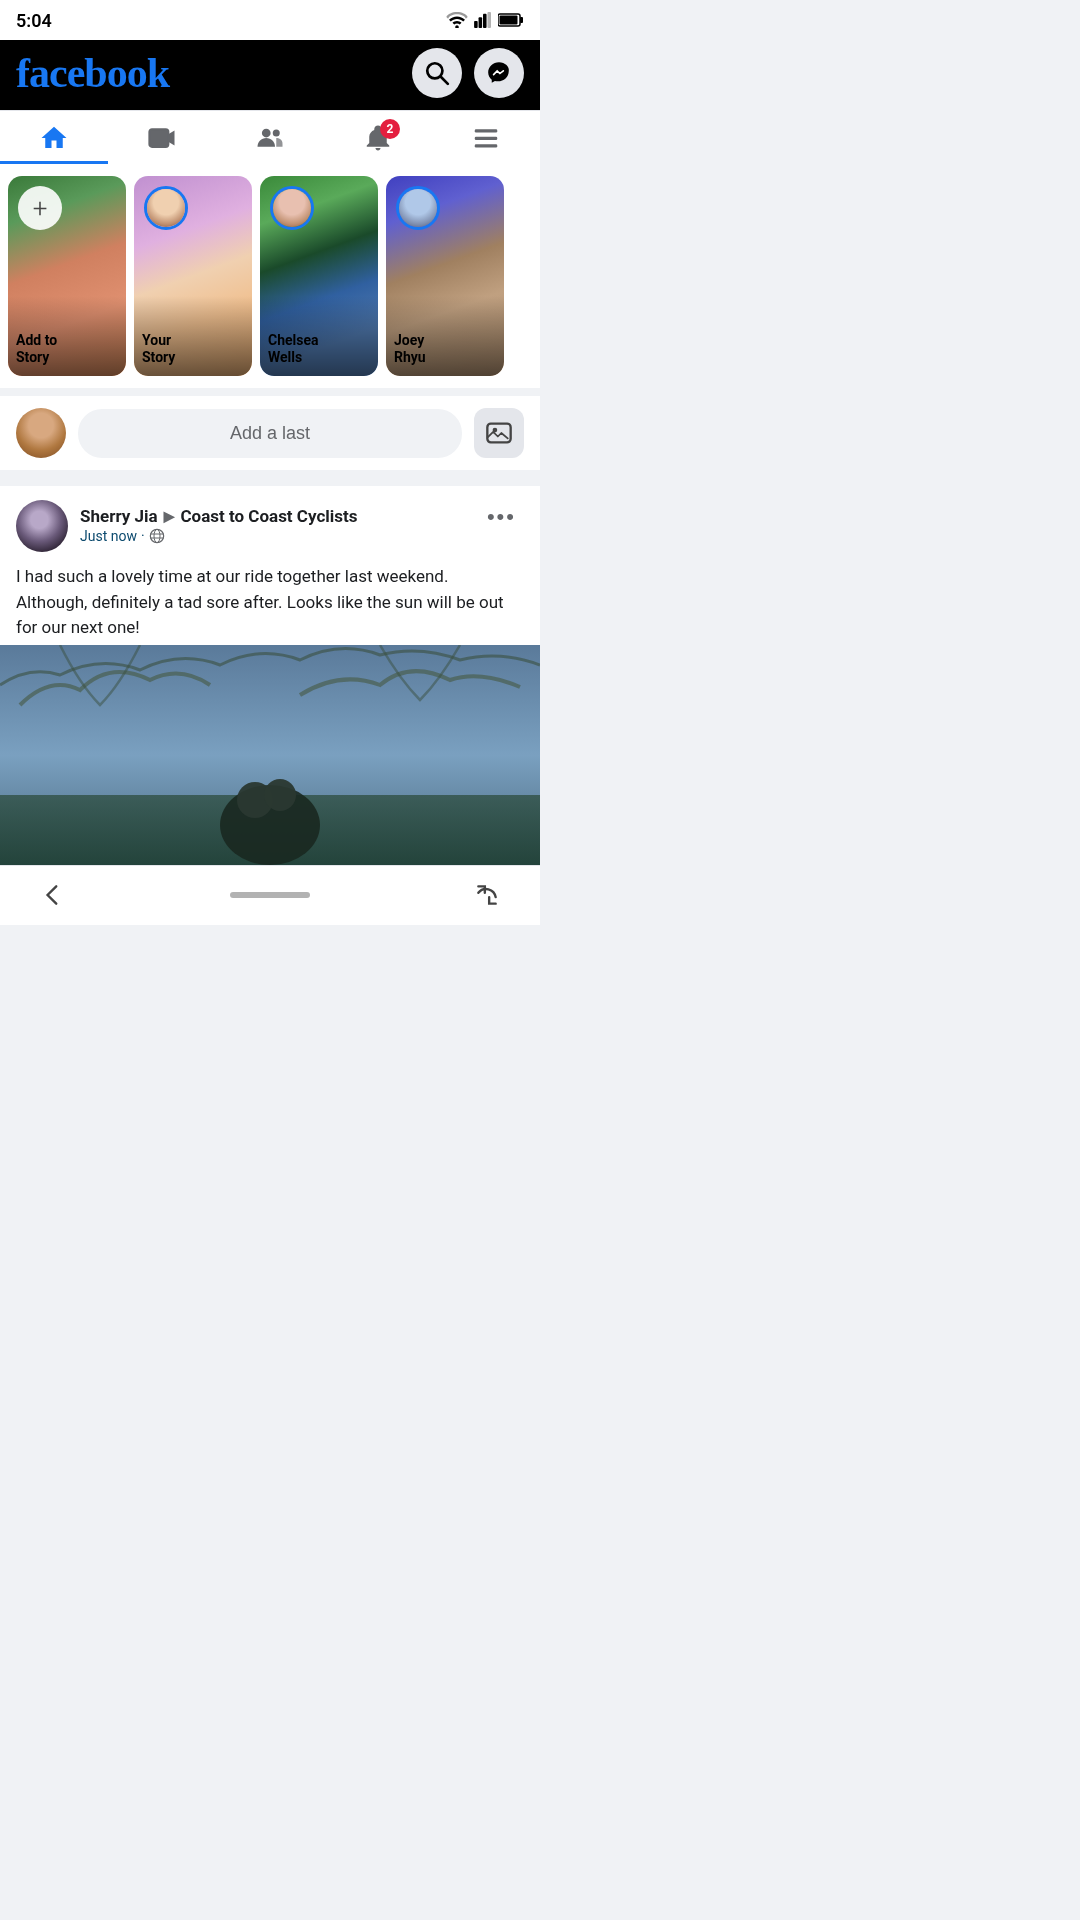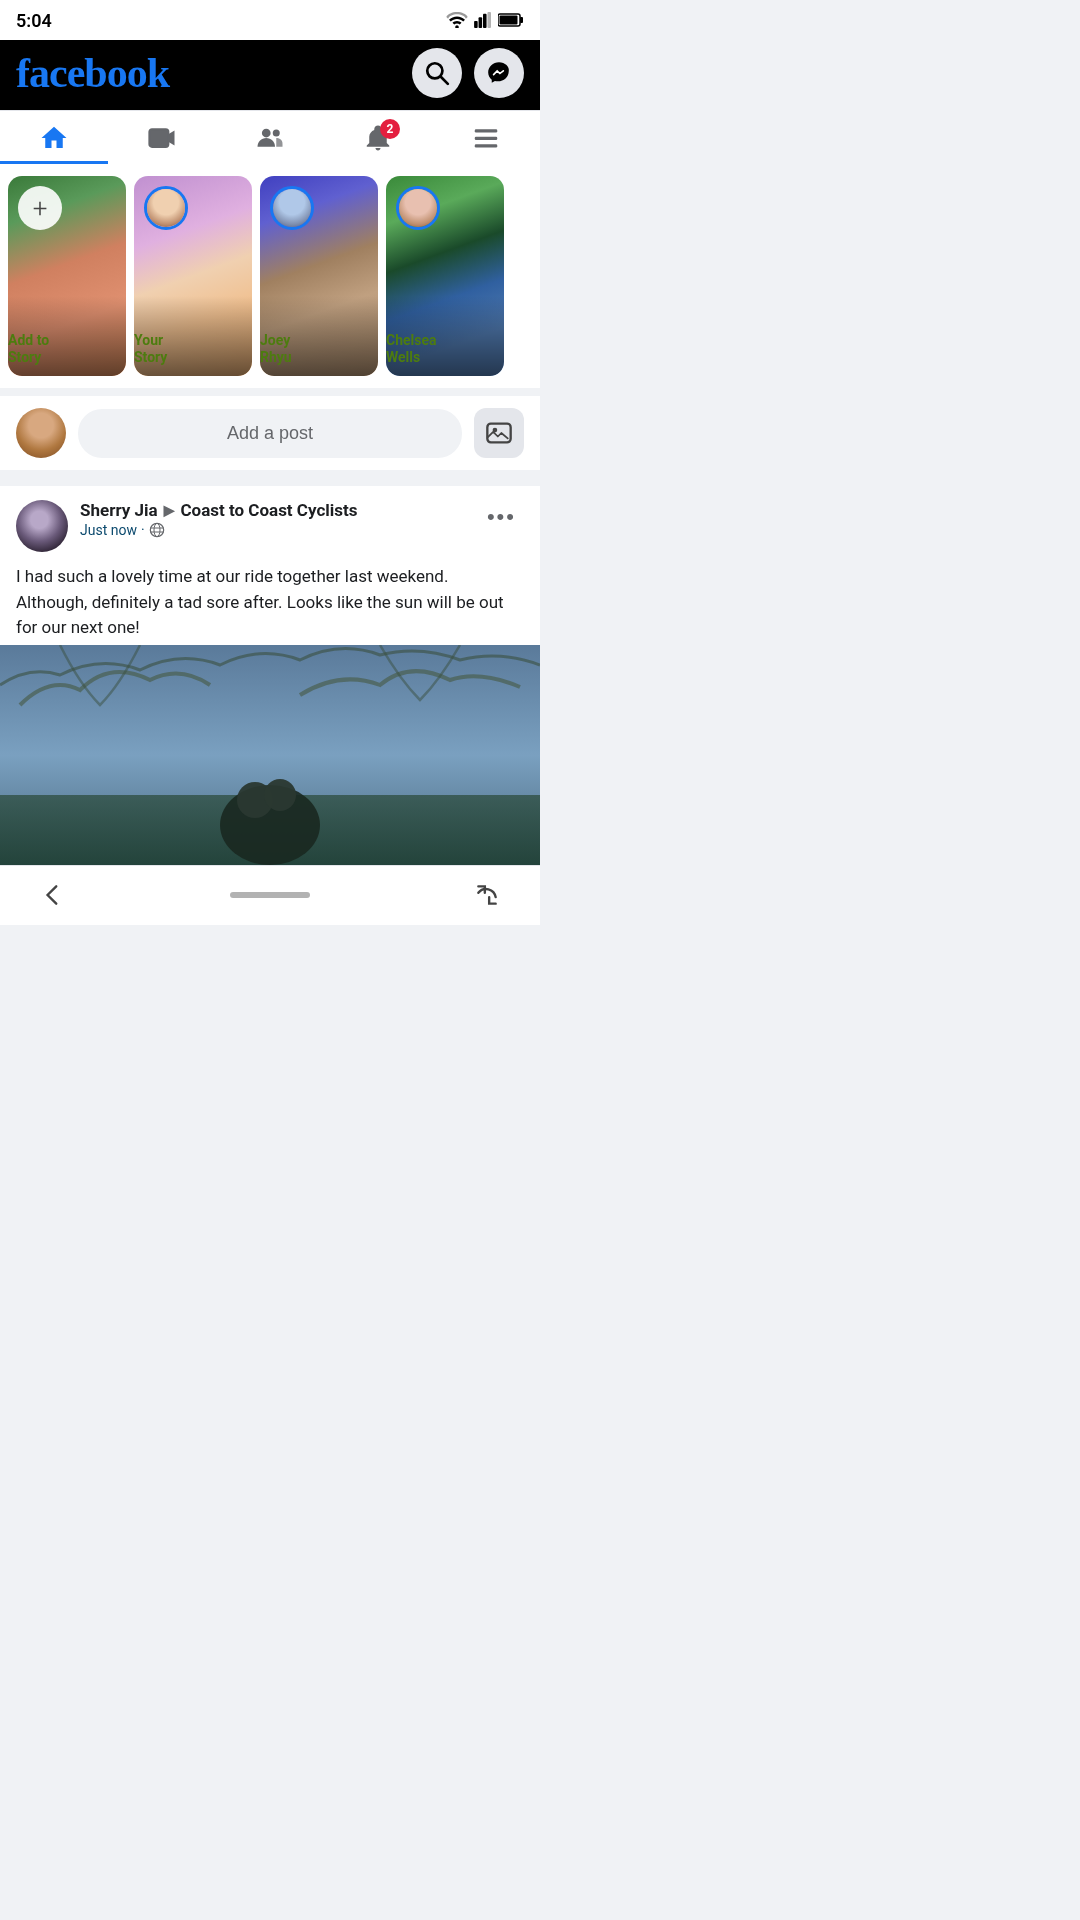--- a/index.html
+++ b/index.html
@@ -132,22 +132,22 @@
     .story-gradient {
       position: absolute;
       bottom: 0; left: 0; right: 0;
       height: 80px;
       background: linear-gradient(transparent, rgba(0,0,0,0.55));
       border-radius: 0 0 14px 14px;
     }
     .story-label {
       position: absolute;
       bottom: 10px;
-      left: 0;
-      color: #4d7c0f;
+      left: 8px;
+      color: #000000;
       font-size: 14px;
       font-weight: 700;
       line-height: 1.2;
     }
     .story-avatar {
       position: absolute;
       top: 10px;
       left: 10px;
       width: 44px;
       height: 44px;
@@ -241,20 +241,21 @@
       flex: 1;
     }
     .post-author {
       font-size: 17px;
       font-weight: 700;
       color: #1c1e21;
       display: flex;
       align-items: center;
       gap: 6px;
       flex-wrap: wrap;
+      margin-top: 6px;
     }
     .post-author-name {
       color: #1c1e21;
     }
     .arrow-icon {
       color: #65676b;
       font-size: 14px;
     }
     .post-group {
       color: #1c1e21;
@@ -456,46 +457,46 @@
   <div class="story-card">
     <div class="face-story2" style="width:100%;height:100%;"></div>
     <div class="story-gradient"></div>
     <div class="story-avatar">
       <div style="width:100%;height:100%;background:radial-gradient(circle at 50% 35%, #f0d0b0 40%, #c09070 70%, #6a4030 100%);"></div>
     </div>
     <div class="story-label">Your<br>Story</div>
   </div>
 
   <div class="story-card">
+    <div class="face-story4" style="width:100%;height:100%;"></div>
+    <div class="story-gradient"></div>
+    <div class="story-avatar">
+      <div style="width:100%;height:100%;background:radial-gradient(circle at 50% 35%, #e8c0b0 40%, #c09070 70%, #804030 100%);"></div>
+    </div>
+    <div class="story-label">Chelsea<br>Wells</div>
+  </div>
+
+  <div class="story-card">
     <div class="face-story3" style="width:100%;height:100%;"></div>
     <div class="story-gradient"></div>
     <div class="story-avatar">
       <div style="width:100%;height:100%;background:radial-gradient(circle at 50% 35%, #b0c8e8 40%, #8090b0 70%, #405070 100%);"></div>
     </div>
     <div class="story-label">Joey<br>Rhyu</div>
   </div>
 
-  <div class="story-card">
-    <div class="face-story4" style="width:100%;height:100%;"></div>
-    <div class="story-gradient"></div>
-    <div class="story-avatar">
-      <div style="width:100%;height:100%;background:radial-gradient(circle at 50% 35%, #e8c0b0 40%, #c09070 70%, #804030 100%);"></div>
-    </div>
-    <div class="story-label">Chelsea<br>Wells</div>
-  </div>
-
 </div>
 
 <div class="divider"></div>
 
 <div class="create-post">
   <div class="user-avatar-small">
     <div class="avatar-user" style="width:100%;height:100%;background:radial-gradient(circle at 50% 35%, #d8a880 30%, #b07840 60%, #7a4820 100%);"></div>
   </div>
-  <button class="post-input-btn">Add a post</button>
+  <button class="post-input-btn">Add a last</button>
   <button class="photo-btn">
     <svg width="28" height="28" viewBox="0 0 24 24" fill="#444">
       <rect x="2" y="4" width="20" height="16" rx="3" fill="none" stroke="#444" stroke-width="2"></rect>
       <circle cx="8.5" cy="9.5" r="2" fill="#444"></circle>
       <path d="M2 16l5-5 4 4 3-3 6 5" stroke="#444" stroke-width="1.5" fill="none" stroke-linejoin="round"></path>
     </svg>
   </button>
 </div>
 
 <div class="divider"></div>

